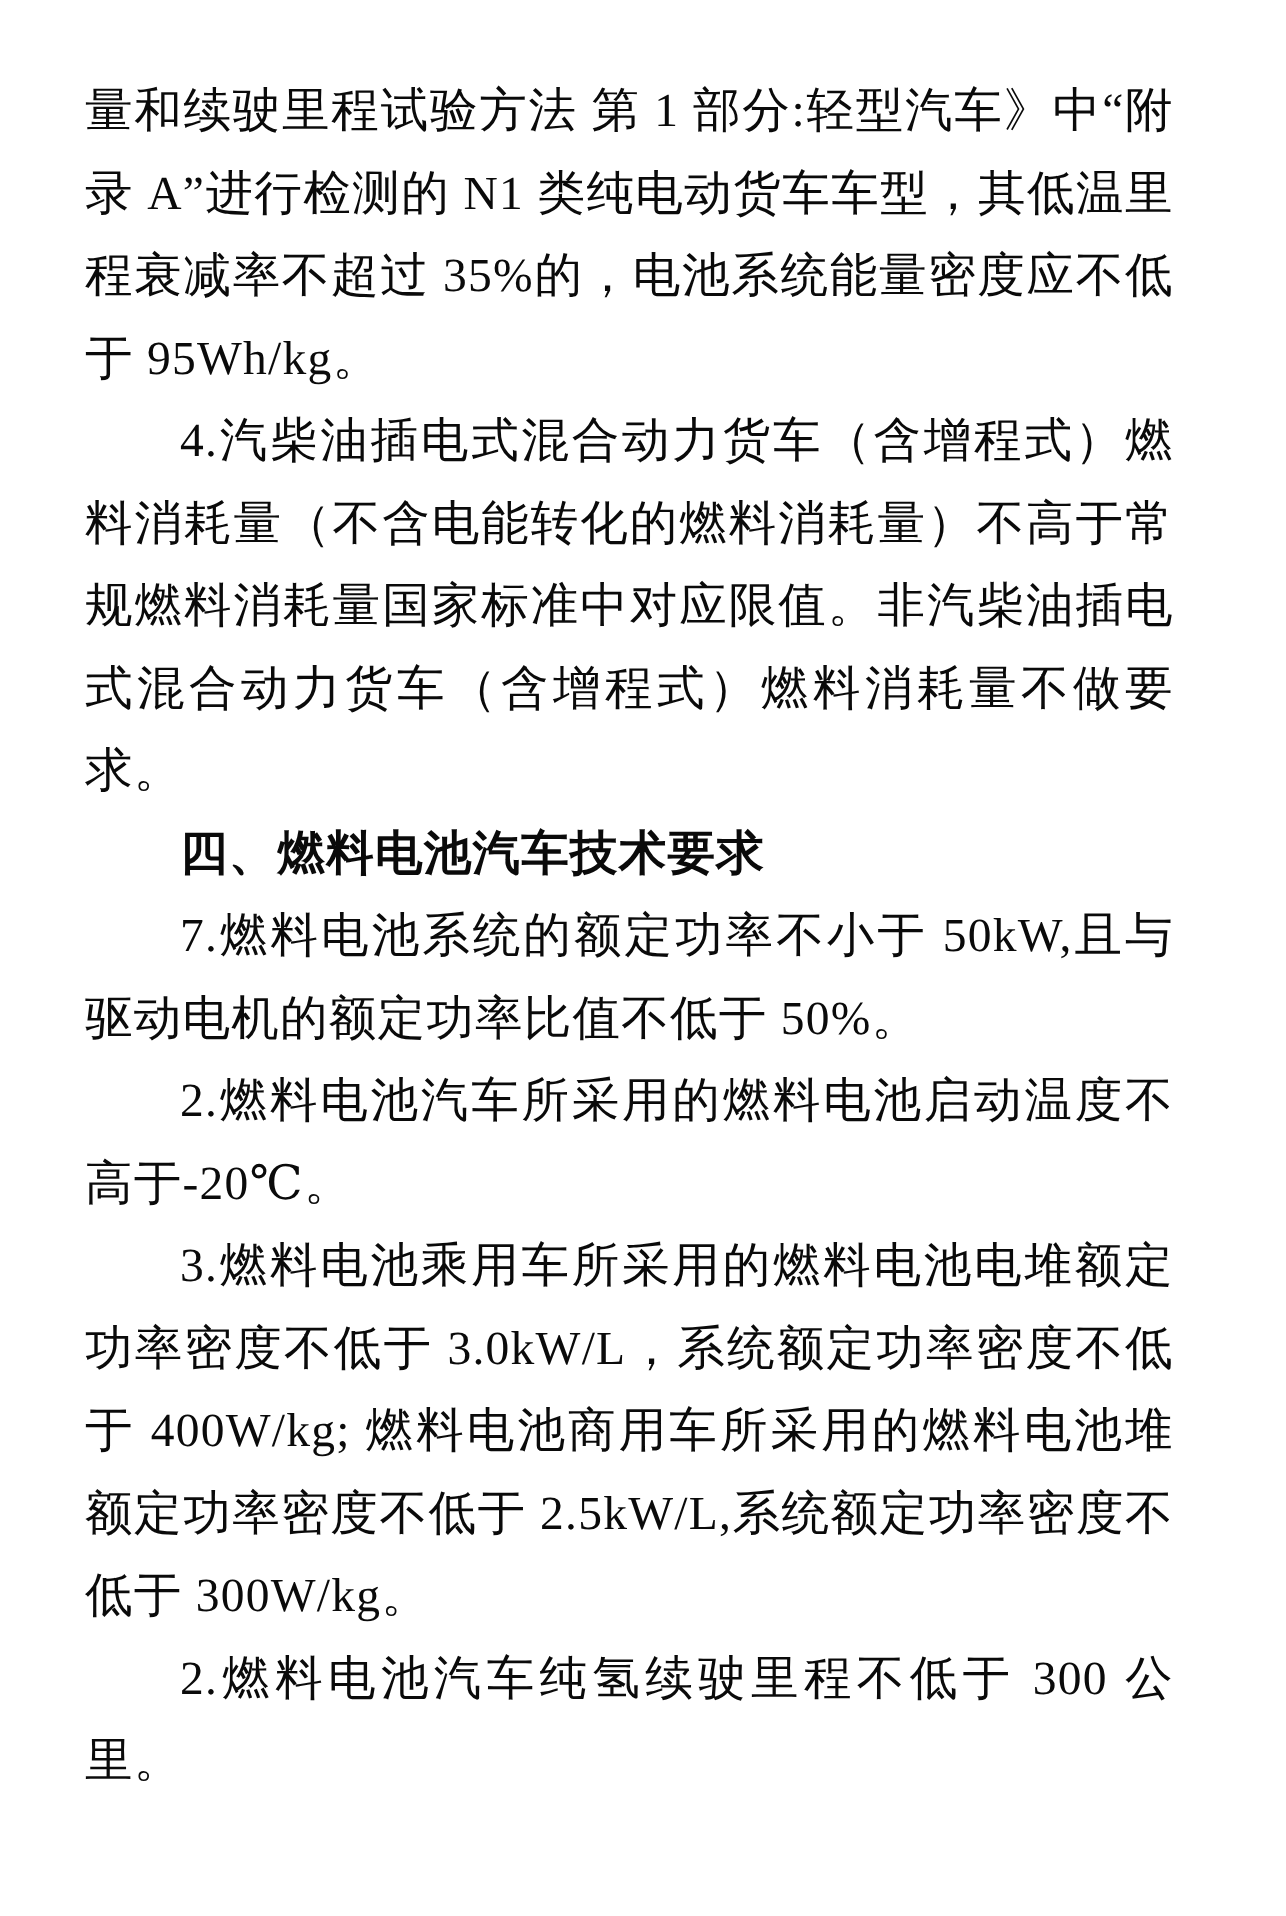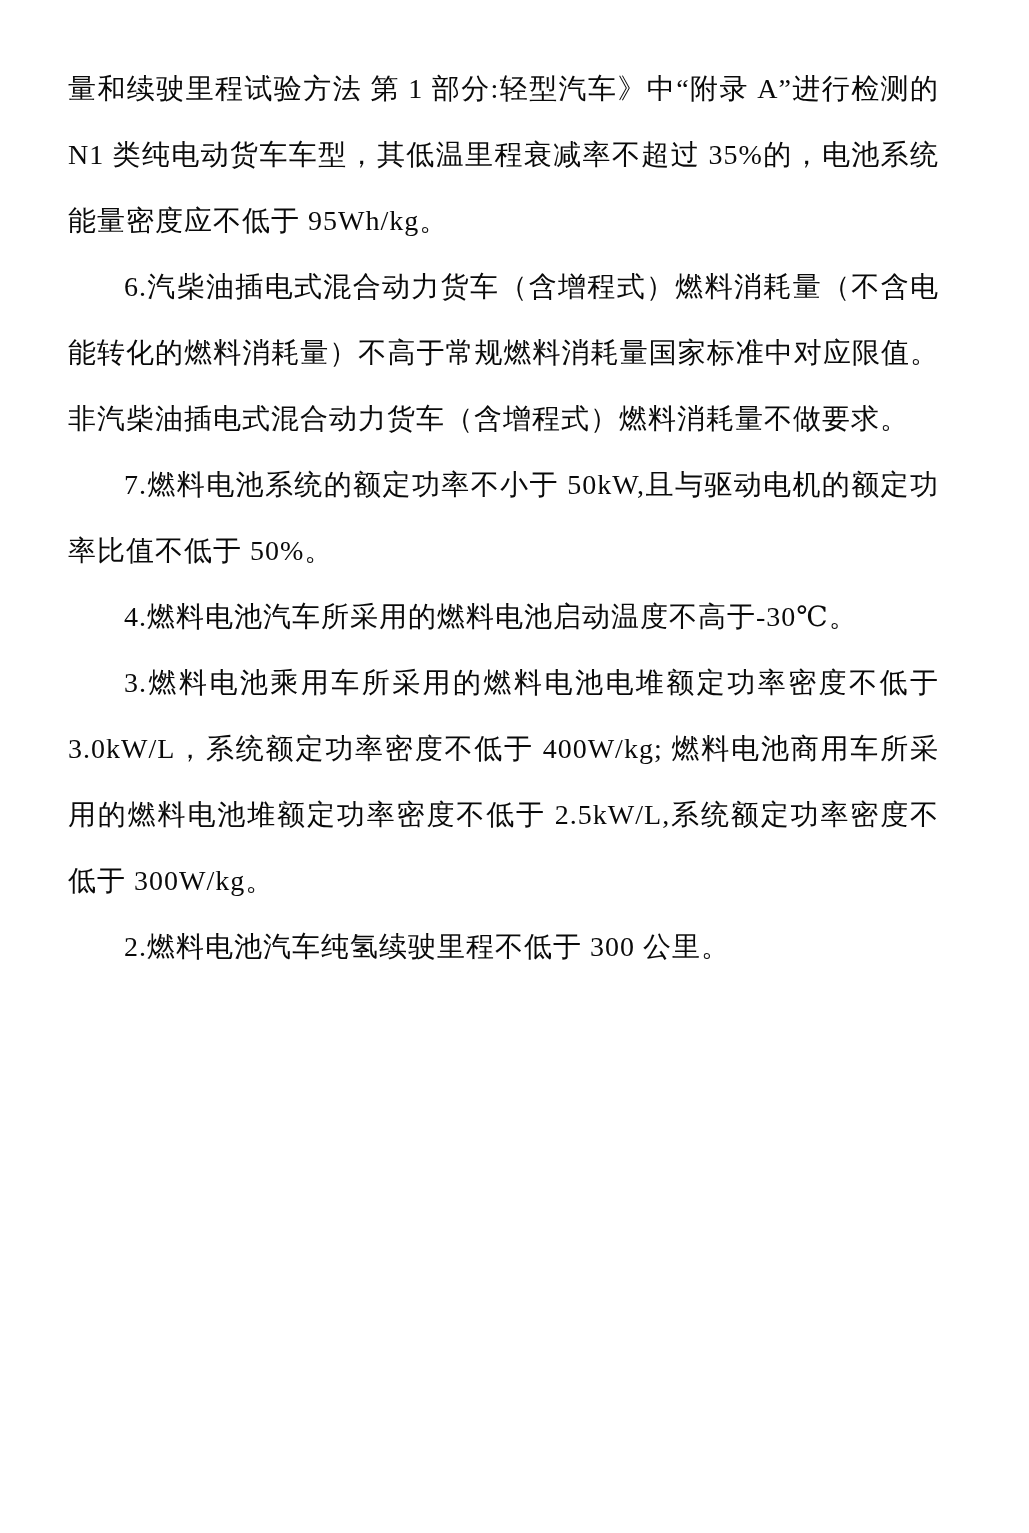--- a/index.html
+++ b/index.html
@@ -15,21 +15,21 @@
     color: #0a0a0a;
   }
   .page {
     box-sizing: border-box;
     width: 1029px;
     height: 1533px;
     background: #ffffff;
     padding: 56px 90px 40px 68px;
   }
   .doc-body {
-    font-size: 28px;
+    font-size: 38px;
     line-height: 66px;
     text-align: justify;
     text-justify: inter-ideograph;
     letter-spacing: 1px;
   }
   .doc-body p {
     margin: 0;
     padding: 0;
   }
   p.indent {
@@ -52,25 +52,26 @@
 </style>
 </head>
 <body>
 
 <div class="page">
   <div class="doc-body">
 
     <p class="no-indent">量和续驶里程试验方法 第 1 部分:轻型汽车》中“附录 A”进行检测的 N1 类纯电动货车车型，其低温里程衰减率不超过 35%的，电池系统能量密度应不低于 95Wh/kg。</p>
 
 
-    <p class="indent">6.汽柴油插电式混合动力货车（含增程式）燃料消耗量（不含电能转化的燃料消耗量）不高于常规燃料消耗量国家标准中对应限值。非汽柴油插电式混合动力货车（含增程式）燃料消耗量不做要求。</p>
+    <p class="indent">4.汽柴油插电式混合动力货车（含增程式）燃料消耗量（不含电能转化的燃料消耗量）不高于常规燃料消耗量国家标准中对应限值。非汽柴油插电式混合动力货车（含增程式）燃料消耗量不做要求。</p>
 
+    <p class="section-heading">四、燃料电池汽车技术要求</p>
 
     <p class="indent">7.燃料电池系统的额定功率不小于 50kW,且与驱动电机的额定功率比值不低于 50%。</p>
 
-    <p class="indent">4.燃料电池汽车所采用的燃料电池启动温度不高于-30℃。</p>
+    <p class="indent">2.燃料电池汽车所采用的燃料电池启动温度不高于-20℃。</p>
 
     <p class="indent">3.燃料电池乘用车所采用的燃料电池电堆额定功率密度不低于 3.0kW/L，系统额定功率密度不低于 400W/kg; 燃料电池商用车所采用的燃料电池堆额定功率密度不低于 2.5kW/L,系统额定功率密度不低于 300W/kg。</p>
 
     <p class="indent">2.燃料电池汽车纯氢续驶里程不低于 300 公里。</p>
 
   </div>
 </div>
 
 </body></html>

